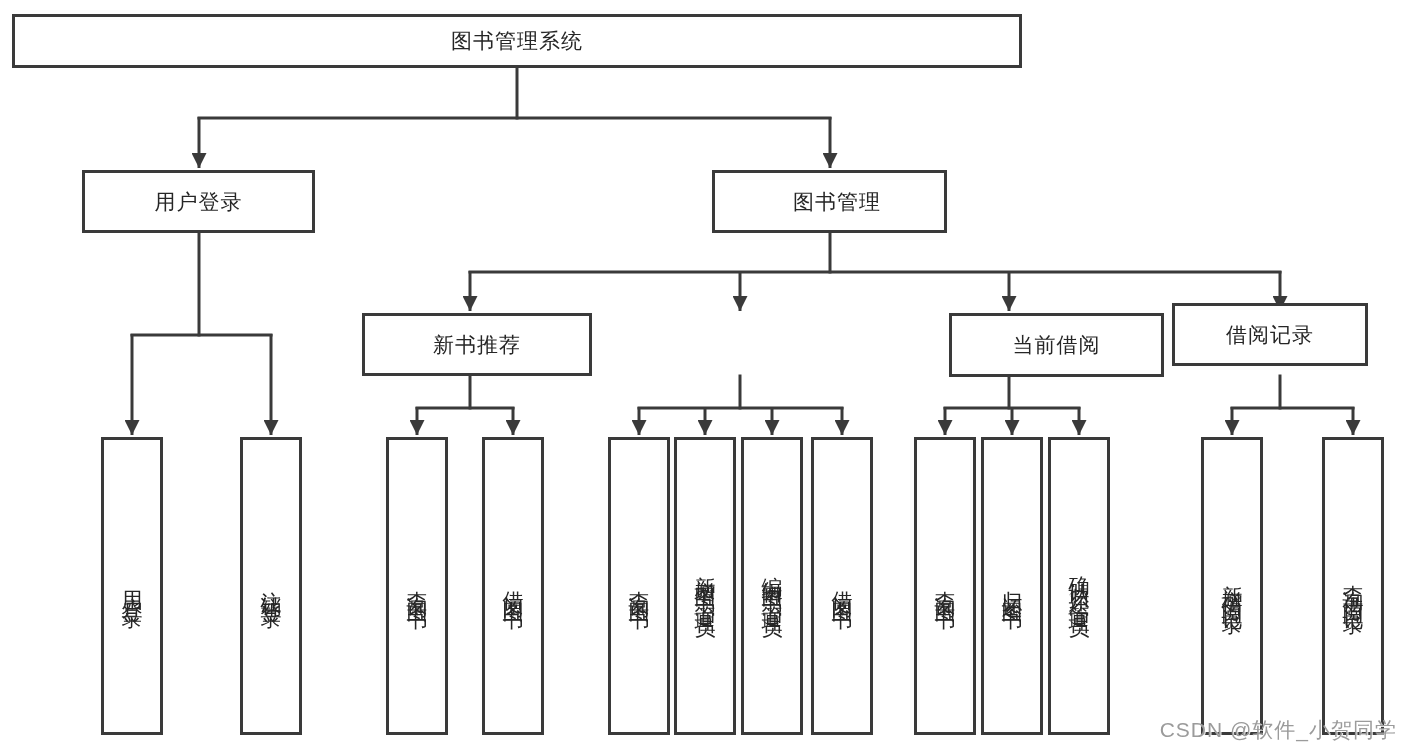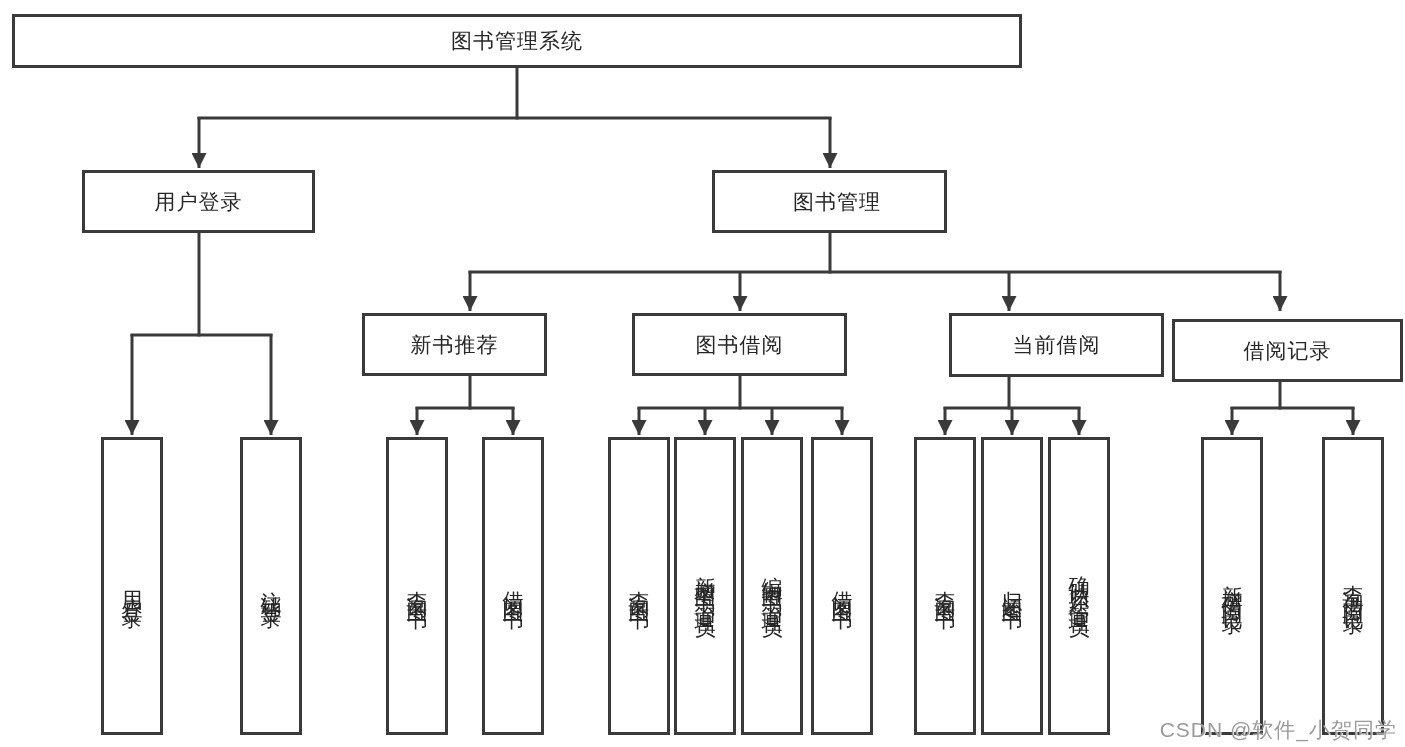--- a/index.html
+++ b/index.html
@@ -91,24 +91,23 @@
     <line x1="1232" y1="408" x2="1353" y2="408"></line>
     <line class="arrow" x1="1232" y1="407" x2="1232" y2="435"></line>
     <line class="arrow" x1="1353" y1="407" x2="1353" y2="435"></line>
   </svg>
 
   <div class="node hnode" style="left:12px;top:14px;width:1010px;height:54px;text-align:center;">图书管理系统</div>
 
   <div class="node hnode" style="left:82px;top:170px;width:233px;height:63px;">用户登录</div>
   <div class="node hnode" style="left:712px;top:170px;width:235px;height:63px;padding-left:15px;">图书管理</div>
 
-  <div class="node hnode" style="left:362px;top:313px;width:185px;height:63px;">新书推荐</div>
-  <div class="node hnode" style="left:632px;top:313px;width:215px;height:63px;">图书借阅</div>
+  <div class="node hnode" style="left:362px;top:313px;width:230px;height:63px;">新书推荐</div>
   <div class="node hnode" style="left:949px;top:313px;width:215px;height:64px;">当前借阅</div>
-  <div class="node hnode" style="left:1172px;top:319px;width:231px;height:63px;">借阅记录</div>
+  <div class="node hnode" style="left:1172px;top:303px;width:196px;height:63px;">借阅记录</div>
 
   <div class="node vnode" style="left:101px;top:437px;width:62px;height:298px;">
     <span class="vtext">用户登录</span>
   </div>
   <div class="node vnode" style="left:240px;top:437px;width:62px;height:298px;">
     <span class="vtext">注销登录</span>
   </div>
 
   <div class="node vnode" style="left:386px;top:437px;width:62px;height:298px;">
     <span class="vtext">查询图书</span>

